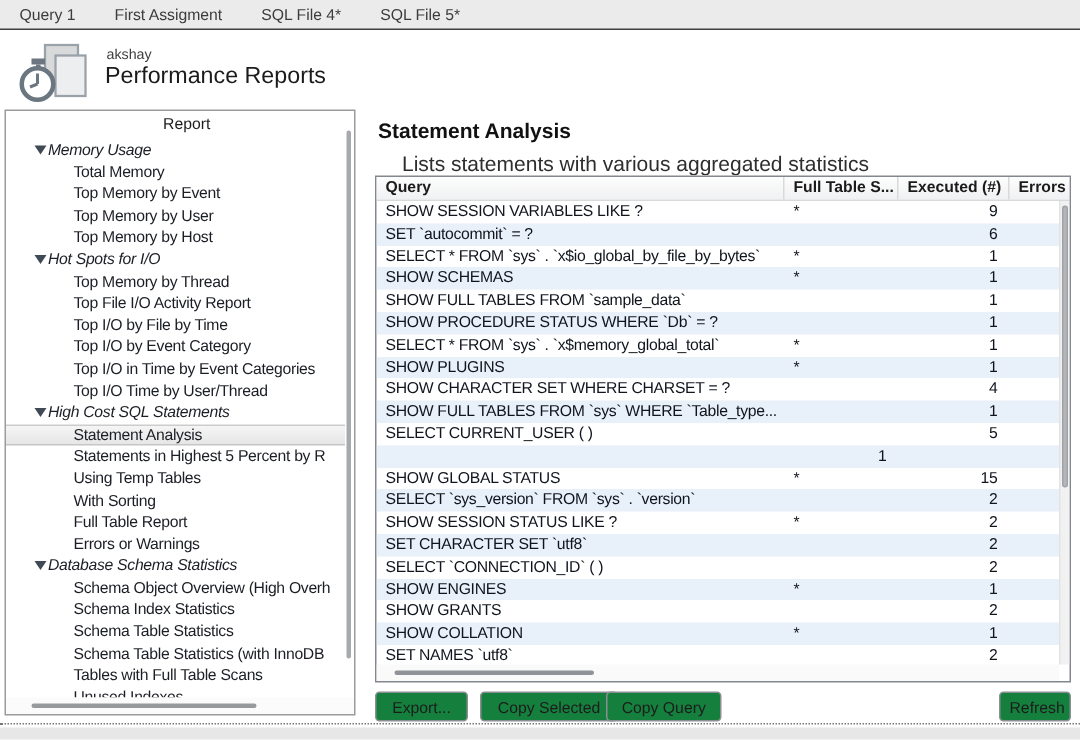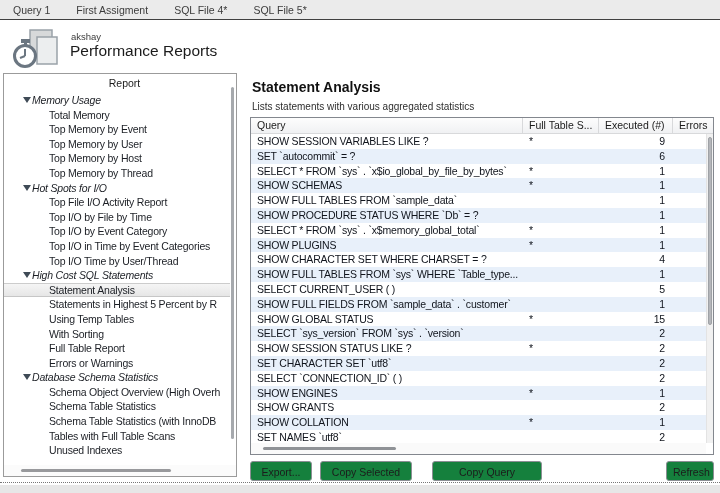--- a/index.html
+++ b/index.html
@@ -49,28 +49,28 @@
   .item-row.selected{
     background:linear-gradient(#f5f5f5,#e6e6e6);
     border-top:1px solid #cccccc;border-bottom:1px solid #c6c6c6;
     height:12.6px;line-height:12.6px;
   }
   .sb-vthumb{position:absolute;right:2px;top:13px;width:3px;height:352px;background:#a6a9ad;border-radius:2px;}
   .sb-hstrip{position:absolute;left:0;right:0;bottom:0;height:11px;background:#fbfbfb;}
   .sb-hthumb{position:absolute;left:17px;bottom:4px;width:150px;height:3px;background:#98999c;border-radius:2px;}
   
   .main-title{position:absolute;left:252px;top:79px;font-size:14px;font-weight:bold;color:#111111;}
-  .main-sub{position:absolute;left:252px;top:101px;font-size:10px;color:#2e2e2e;}
+  .main-sub{position:absolute;left:268px;top:101px;font-size:14px;color:#2e2e2e;}
   .table{
     position:absolute;left:250px;top:117px;width:464px;height:338px;
     border:1px solid #83878e;box-sizing:border-box;background:#ffffff;overflow:hidden;
   }
   .thead{
     display:grid;grid-template-columns:272px 76px 74px 1fr;height:16px;
-    background:linear-gradient(#fdfdfd,#f0f1f3);border-bottom:1px solid #d8d9db;box-sizing:border-box;
+    background:linear-gradient(#fdfdfd,#f0f1f3);border-bottom:1px solid #d8d9db;box-sizing:border-box;font-weight:bold;
   }
   .th{
     font-size:10.5px;color:#1b1b1b;line-height:15px;padding-left:6px;
     border-right:1px solid #d8d9db;overflow:hidden;white-space:nowrap;box-sizing:border-box;
   }
   .th:last-child{border-right:none;}
   .rows{position:absolute;top:16px;left:0;right:7px;bottom:11px;overflow:hidden;}
   .row{
     display:grid;grid-template-columns:272px 76px 74px 1fr;
     height:14.8px;line-height:14.8px;font-size:10.5px;letter-spacing:-0.2px;color:#10141c;
@@ -84,21 +84,21 @@
   .tb-hthumb{position:absolute;left:12px;bottom:4px;width:133px;height:3px;background:#8f9296;border-radius:2px;}
   
   .btn{
     position:absolute;top:461px;height:20px;
     background:#15803d;border:1px solid #8b8e93;border-radius:3px;
     font-size:10.5px;color:#1c1c1c;text-align:center;line-height:18px;
     box-sizing:border-box;cursor:default;
   }
   #btn-export{left:250px;width:62px;}
   #btn-copy-selected{left:320px;width:92px;}
-  #btn-copy-query{left:432px;width:110px;}
+  #btn-copy-query{left:404px;width:77px;}
   #btn-refresh{left:666px;width:48px;}
   
   .splitter{position:absolute;left:0;top:482px;width:720px;height:3px;border-top:1px dotted #777;border-bottom:1px dotted #999;}
   .bottom-strip{position:absolute;left:0;top:485px;width:720px;height:8px;background:#e7e7e7;}
 </style>
 </head>
 <body>
 
 <div class="tabbar">
     <div class="tab">
@@ -130,36 +130,37 @@
 <div class="hdr-title">Performance Reports</div>
 
 <div class="sidebar">
   <div class="sidebar-title">Report</div>
   <div class="tree">
       <div class="tree-row section-row"><span class="tri"></span><span>Memory Usage</span></div>
       <div class="tree-row item-row">Total Memory</div>
       <div class="tree-row item-row">Top Memory by Event</div>
       <div class="tree-row item-row">Top Memory by User</div>
       <div class="tree-row item-row">Top Memory by Host</div>
+      <div class="tree-row section-row"><span class="tri"></span><span>Hot Spots for I/O</span></div>
       <div class="tree-row item-row">Top Memory by Thread</div>
-      <div class="tree-row section-row"><span class="tri"></span><span>Hot Spots for I/O</span></div>
       <div class="tree-row item-row">Top File I/O Activity Report</div>
       <div class="tree-row item-row">Top I/O by File by Time</div>
       <div class="tree-row item-row">Top I/O by Event Category</div>
       <div class="tree-row item-row">Top I/O in Time by Event Categories</div>
       <div class="tree-row item-row">Top I/O Time by User/Thread</div>
       <div class="tree-row section-row"><span class="tri"></span><span>High Cost SQL Statements</span></div>
       <div class="tree-row item-row selected">Statement Analysis</div>
       <div class="tree-row item-row">Statements in Highest 5 Percent by R</div>
       <div class="tree-row item-row">Using Temp Tables</div>
       <div class="tree-row item-row">With Sorting</div>
       <div class="tree-row item-row">Full Table Report</div>
       <div class="tree-row item-row">Errors or Warnings</div>
       <div class="tree-row section-row"><span class="tri"></span><span>Database Schema Statistics</span></div>
       <div class="tree-row item-row">Schema Object Overview (High Overh</div>
+      <div class="tree-row item-row">Schema Index Statistics</div>
       <div class="tree-row item-row">Schema Table Statistics</div>
       <div class="tree-row item-row">Schema Table Statistics (with InnoDB</div>
       <div class="tree-row item-row">Tables with Full Table Scans</div>
       <div class="tree-row item-row">Unused Indexes</div>
     </div>
   <div class="sb-vthumb"></div>
   <div class="sb-hstrip">
     <div class="sb-hthumb"></div>
   </div>
 </div>
@@ -235,21 +236,20 @@
         <div class="cell num">1</div>
         <div class="cell"></div>
       </div>
       <div class="row">
         <div class="cell">SELECT CURRENT_USER ( )</div>
         <div class="cell"></div>
         <div class="cell num">5</div>
         <div class="cell"></div>
       </div>
       <div class="row">
-        <div class="cell">SHOW FULL FIELDS FROM `sample_data` . `customer`</div>
         <div class="cell"></div>
         <div class="cell num">1</div>
         <div class="cell"></div>
       </div>
       <div class="row">
         <div class="cell">SHOW GLOBAL STATUS</div>
         <div class="cell">*</div>
         <div class="cell num">15</div>
         <div class="cell"></div>
       </div>

